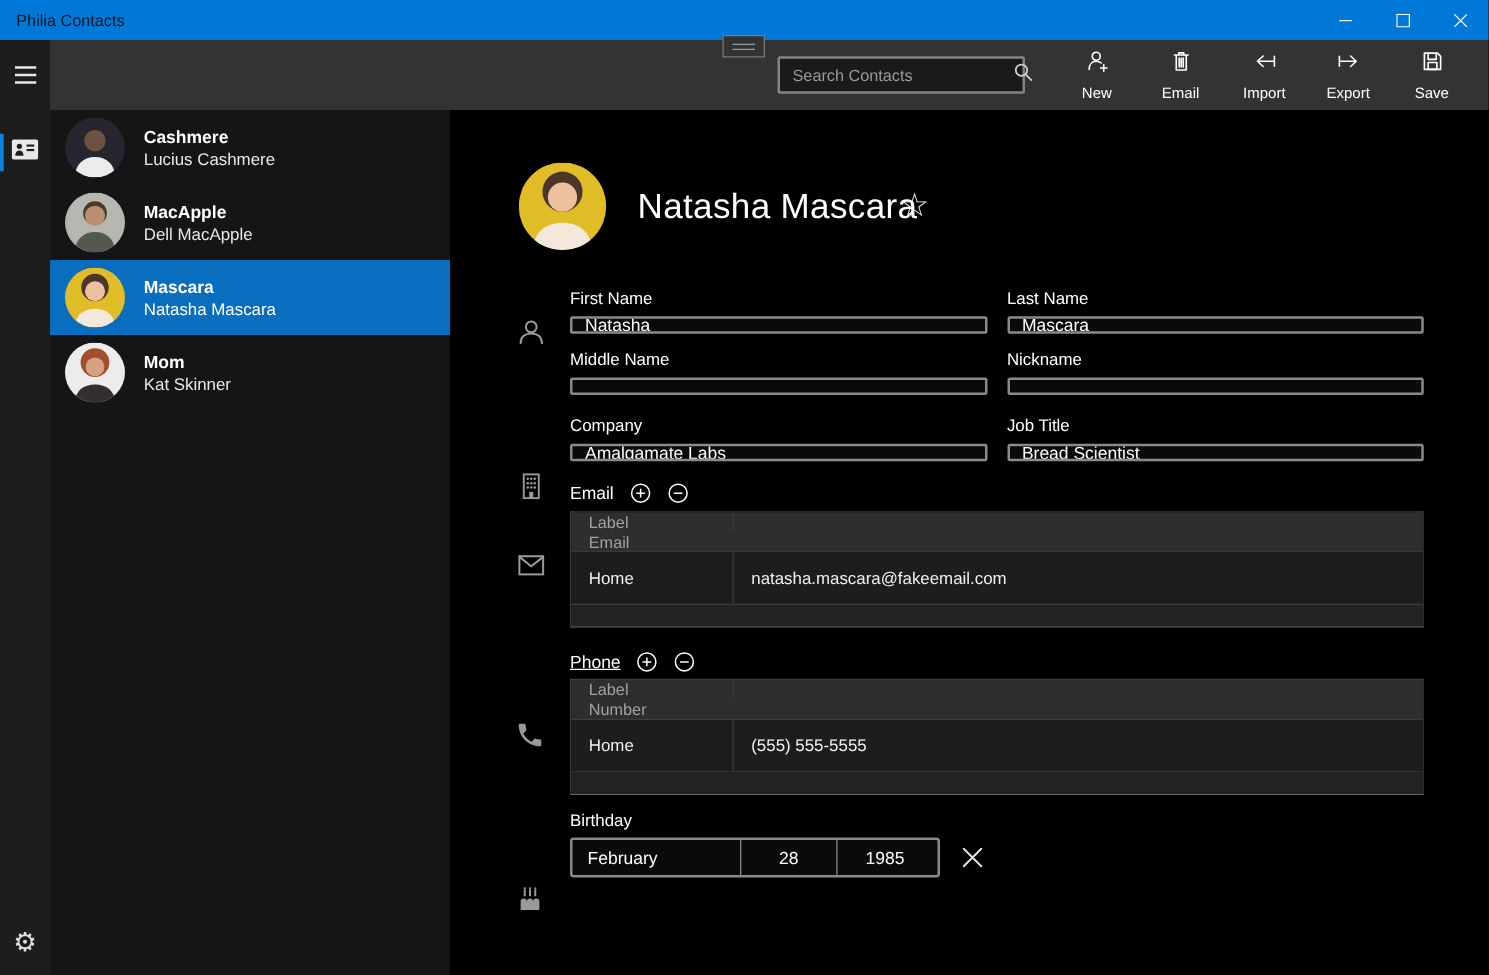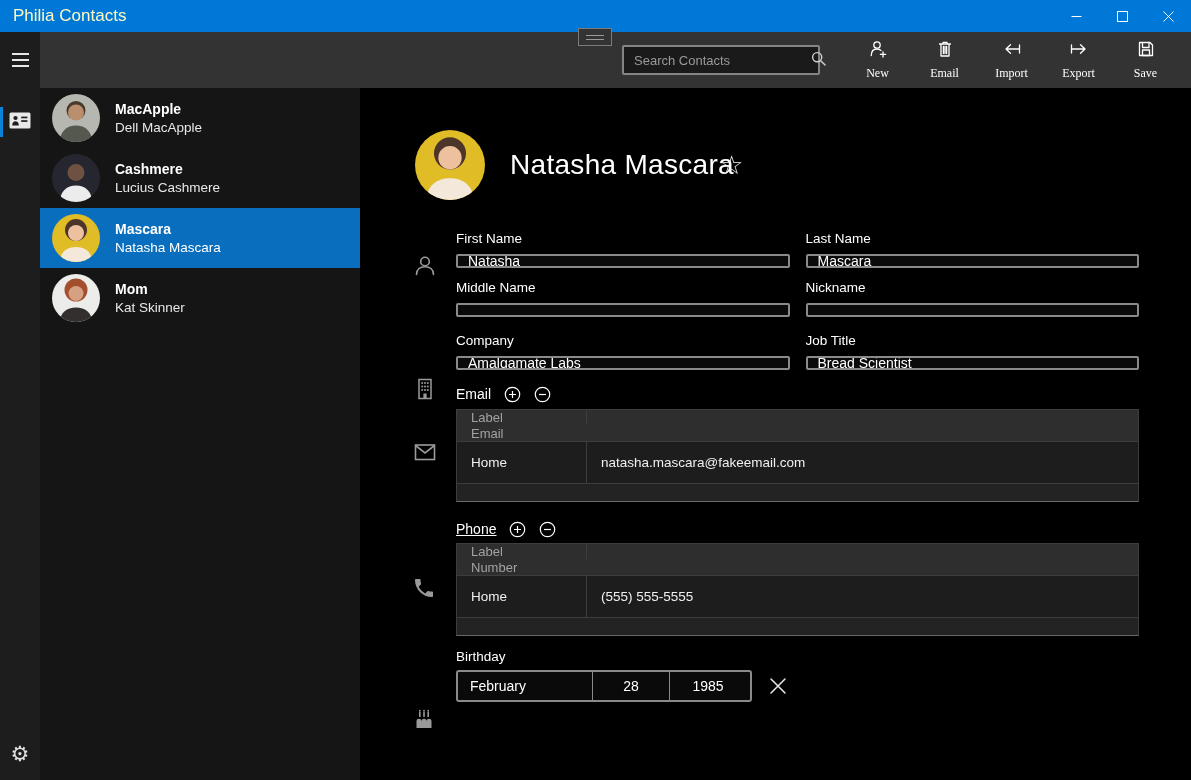--- a/index.html
+++ b/index.html
@@ -2,21 +2,21 @@
 <html><head>
 <meta charset="utf-8">
 <style>
   * { margin:0; padding:0; box-sizing:border-box; }
   html,body { width:1191px; height:780px; overflow:hidden; }
   body { font-family:"Liberation Sans", sans-serif; background:#000; position:relative; color:#fff; }
 
   
   .titlebar { position:absolute; left:0; top:0; width:1191px; height:32px; background:#0078d7;
               display:flex; align-items:center; padding-left:13px; }
-  .titlebar-text { font-size:17px; color:#fef9c3; }
+  .titlebar-text { font-size:13px; color:#0f172a; }
   .win-controls { position:absolute; right:0; top:0; height:32px; display:flex; }
   .win-btn { width:46px; height:32px; display:flex; align-items:center; justify-content:center; cursor:default; }
   .win-btn svg { display:block; }
 
   
   .rail { position:absolute; left:0; top:32px; width:40px; height:748px; background:#1d1d1d; }
   .rail-item { position:relative; width:40px; height:36px; display:flex; align-items:center; justify-content:center; }
   .rail-menu { position:absolute; top:10px; }
   .rail-contacts { position:absolute; top:72px; }
   .rail-settings { position:absolute; bottom:8px; }
@@ -29,21 +29,21 @@
   .toolbar { position:absolute; left:40px; top:32px; width:1151px; height:56px; background:#333333; }
   .grip { position:absolute; left:538px; top:-4px; width:34px; height:18px; border:1px solid #7b7b7b; background:#333;
           display:flex; flex-direction:column; align-items:center; justify-content:center; gap:3px; }
   .grip div { width:18px; height:1px; background:#9a9a9a; }
   .searchbox { position:absolute; left:582px; top:13px; width:198px; height:30px; border:2px solid #858585;
                border-radius:2px; background:#1a1a1a; display:flex; align-items:center; padding:0 8px 0 10px; }
   .searchbox input { flex:1; background:transparent; border:none; outline:none; color:#fff; font-size:13px; font-family:inherit; }
   .searchbox input::placeholder { color:#9a9a9a; }
   .cmdbar { position:absolute; right:12px; top:0; height:56px; display:flex; }
   .cmd-btn { width:67px; height:56px; display:flex; flex-direction:column; align-items:center; justify-content:center; gap:3px; cursor:default; }
-  .cmd-btn .lbl { font-size:12px; color:#fff;font-family:Liberation Serif, serif; }
+  .cmd-btn .lbl { font-size:12px; color:#fff; }
   .icon-stroke { stroke:#fff; fill:none; stroke-width:1.3; stroke-linecap:round; stroke-linejoin:round; }
 
   
   .list { position:absolute; left:40px; top:88px; width:320px; height:692px; background:#151515; }
   .list-item { height:60px; display:flex; align-items:center; padding-left:12px; cursor:default; }
   .list-item.selected { background:#0a6ebe; }
   .avatar { width:48px; height:48px; border-radius:50%; overflow:hidden; flex:none; }
   .avatar svg { display:block; width:100%; height:100%; }
   .li-text { margin-left:15px; }
   .c-name { font-size:14px; font-weight:bold; color:#fff; margin-bottom:3px; }
@@ -208,43 +208,43 @@
       <span class="lbl">Save</span>
     </div>
   </div>
 </div>
 
 <div class="list">
 
   <div class="list-item">
     <span class="avatar">
       <svg viewBox="0 0 48 48">
+          <rect width="48" height="48" fill="#262630"></rect>
+        <circle cx="24" cy="18.5" r="8.5" fill="#6e5140"></circle>
+        <path d="M8,48 C8,37 15,31.5 24,31.5 C33,31.5 40,37 40,48 Z" fill="#ececec"></path>
+        </svg>
+    </span>
+    <span class="li-text">
+      <div class="c-name">Cashmere</div>
+      <div class="c-full">Lucius Cashmere</div>
+    </span>
+  </div>
+
+  <div class="list-item">
+    <span class="avatar">
+      <svg viewBox="0 0 48 48">
           <rect width="48" height="48" fill="#b7b7b1"></rect>
         <circle cx="24" cy="16.5" r="9.5" fill="#4a3a2d"></circle>
         <circle cx="24" cy="18.5" r="8" fill="#b98f6e"></circle>
         <path d="M8,48 C8,37 15,31.5 24,31.5 C33,31.5 40,37 40,48 Z" fill="#55584e"></path>
         </svg>
     </span>
     <span class="li-text">
       <div class="c-name">MacApple</div>
       <div class="c-full">Dell MacApple</div>
-    </span>
-  </div>
-
-  <div class="list-item">
-    <span class="avatar">
-      <svg viewBox="0 0 48 48">
-          <rect width="48" height="48" fill="#262630"></rect>
-        <circle cx="24" cy="18.5" r="8.5" fill="#6e5140"></circle>
-        <path d="M8,48 C8,37 15,31.5 24,31.5 C33,31.5 40,37 40,48 Z" fill="#ececec"></path>
-        </svg>
-    </span>
-    <span class="li-text">
-      <div class="c-name">Cashmere</div>
-      <div class="c-full">Lucius Cashmere</div>
     </span>
   </div>
 
   <div class="list-item selected">
     <span class="avatar">
       <svg viewBox="0 0 48 48">
           <rect width="48" height="48" fill="#e0bd27"></rect>
         <circle cx="24" cy="16" r="11" fill="#4d352a"></circle>
         <circle cx="24" cy="19" r="8" fill="#edc19e"></circle>
         <path d="M8,48 C8,38 15,33 24,33 C33,33 40,38 40,48 Z" fill="#f3e8da"></path>

